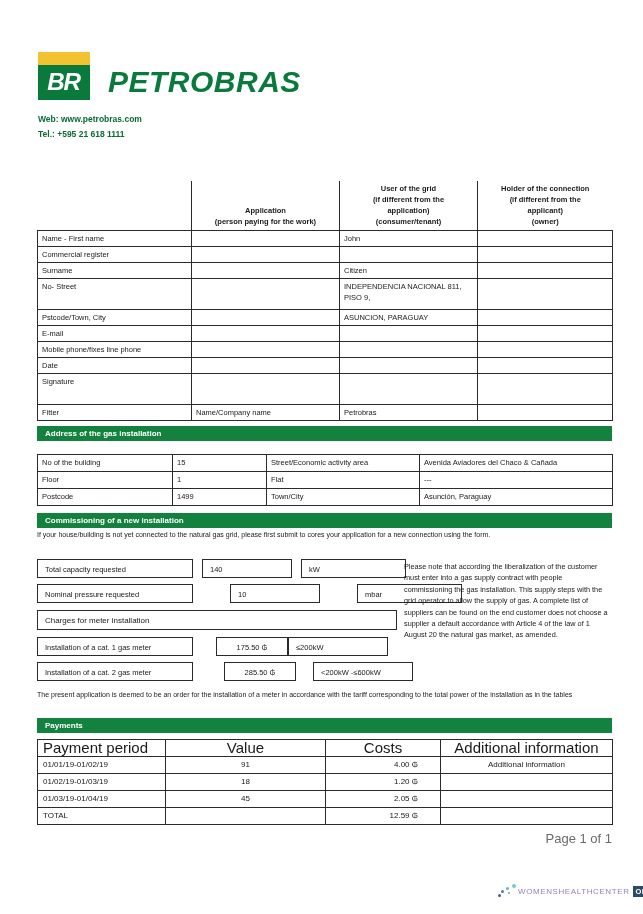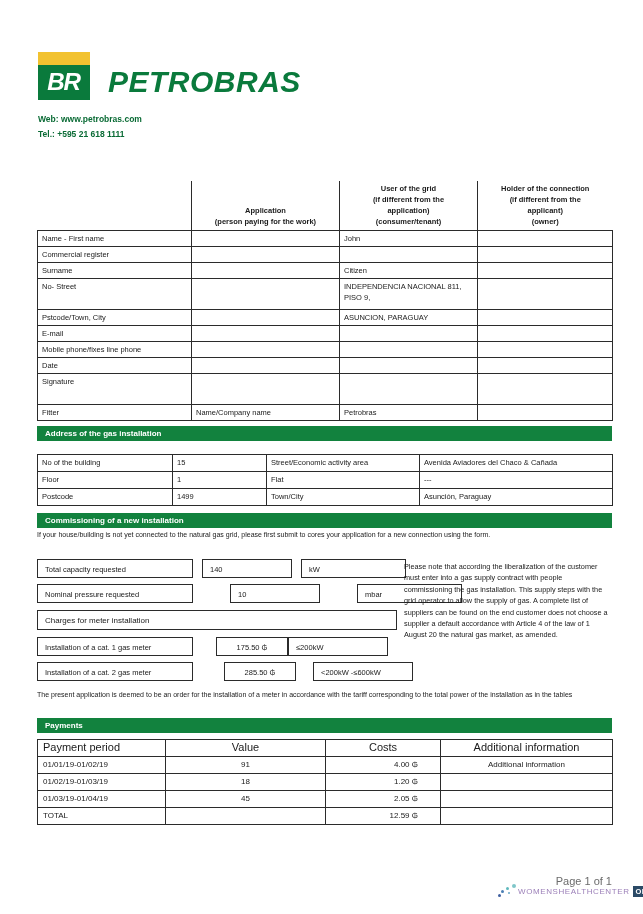--- a/index.html
+++ b/index.html
@@ -178,28 +178,28 @@
     top: 739px;
     width: 575px;
   }
   .pay-table td {
     font-size: 8px;
     padding: 2px 5px;
     height: 12px;
   }
   .pay-table .c { text-align: center; }
   .pay-table .r { text-align: right; padding-right: 22px; }
-  .pay-table .hdr td { font-size: 11px; }
+  .pay-table .hdr td { font-size: 15px; }
 
   
   .footer {
     position: absolute;
     right: 31px;
-    top: 875px;
-    font-size: 11px;
+    top: 831px;
+    font-size: 13px;
     color: #6b6b6b;
   }
 
   
   .watermark {
     position: absolute;
     left: 498px;
     top: 884px;
     display: flex;
     align-items: center;

